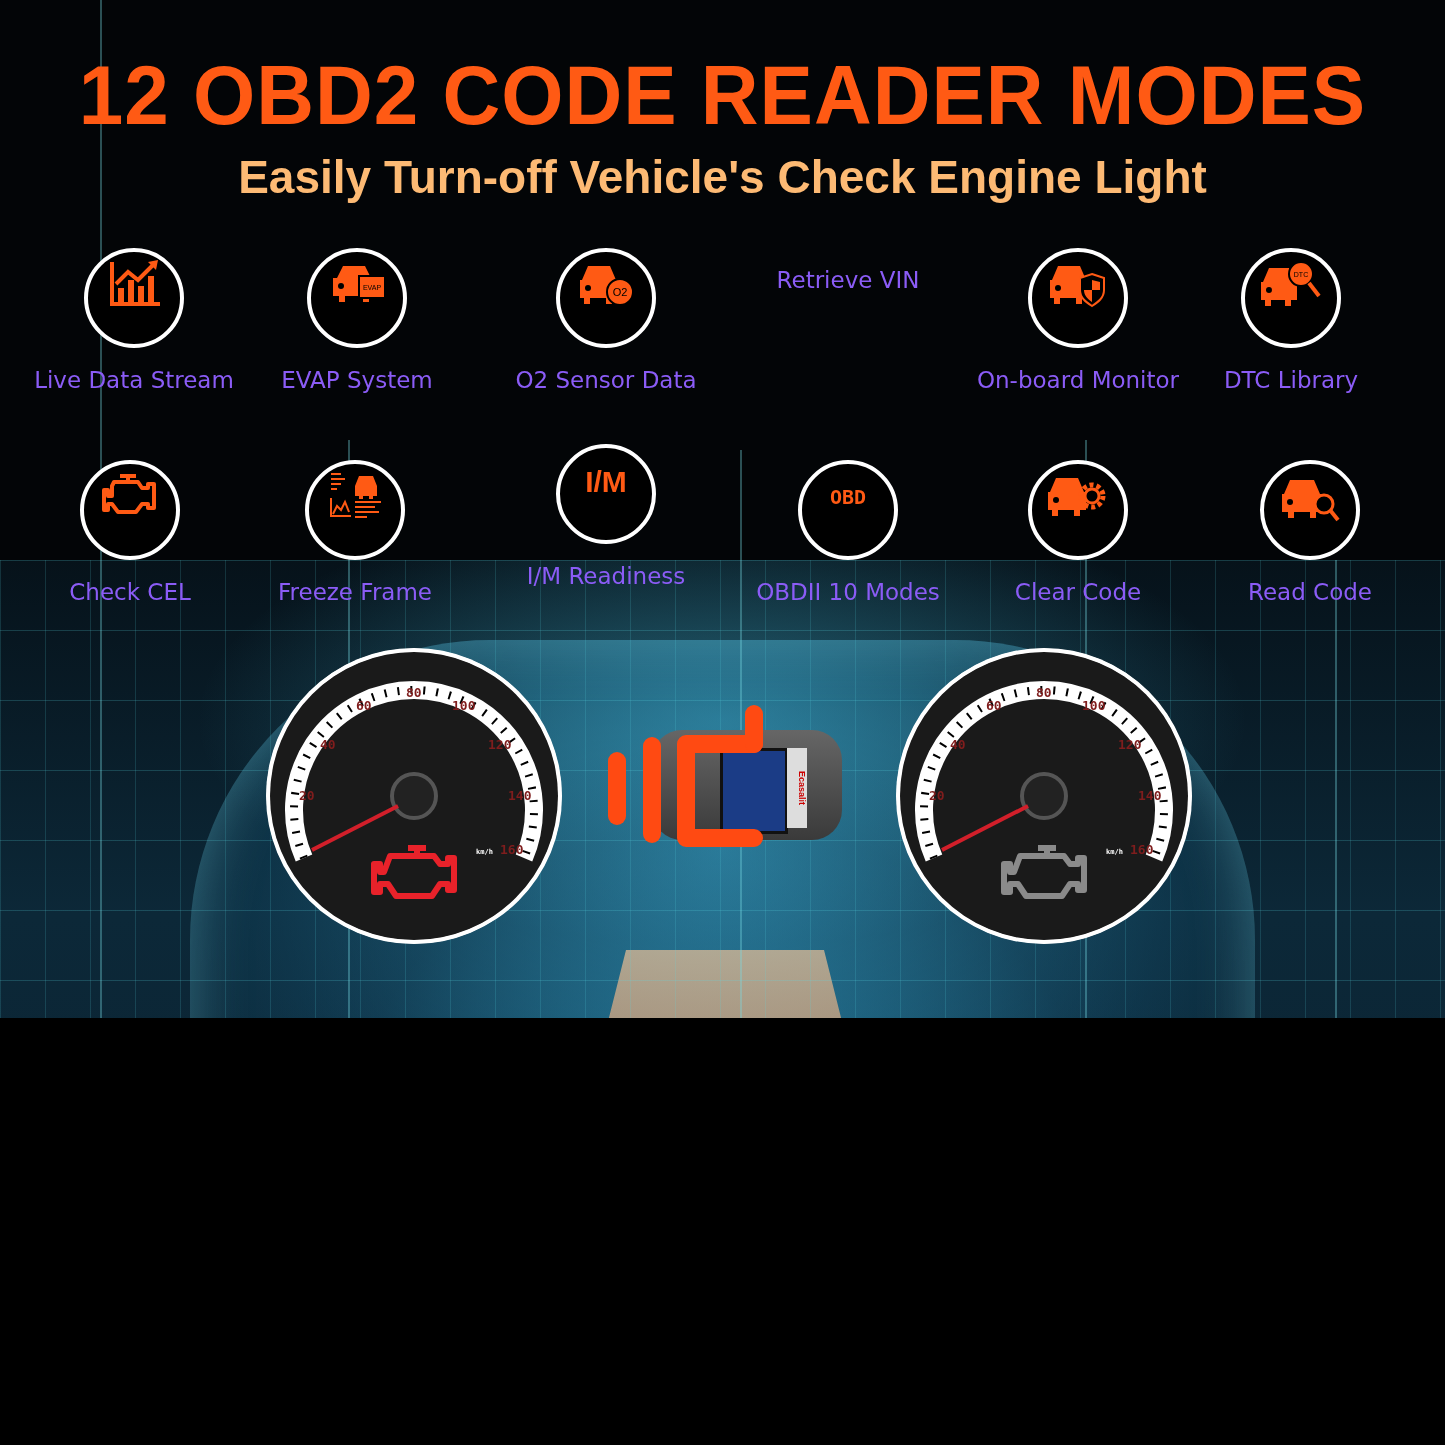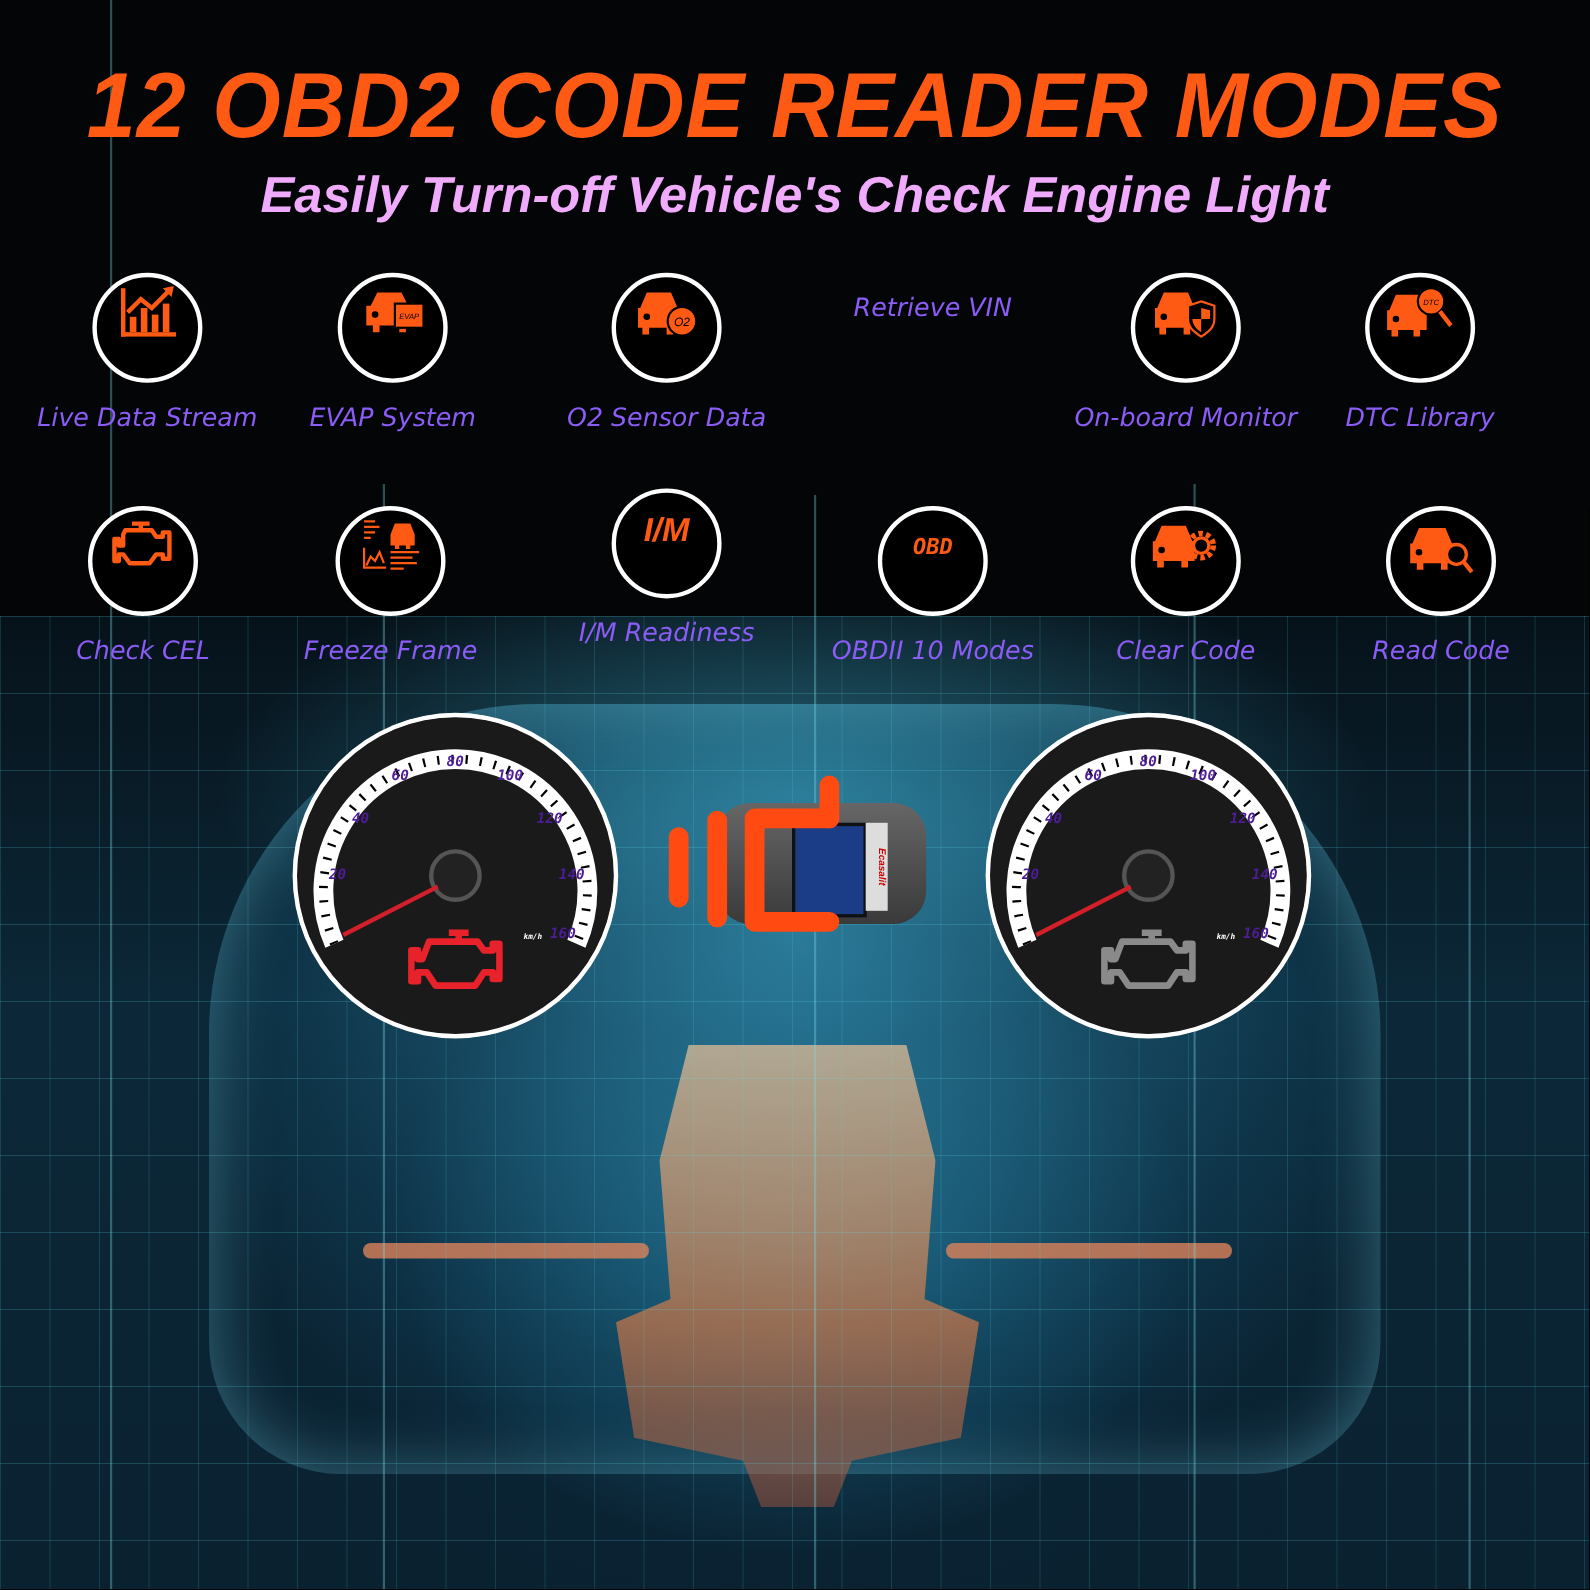--- a/index.html
+++ b/index.html
@@ -1,17 +1,17 @@
 <!DOCTYPE html>
 <html><head>
 <meta charset="utf-8">
 <style>
   html,body{margin:0;padding:0;background:#000;}
-  .page{position:relative;width:1445px;height:1445px;overflow:hidden;
-    background:#030507;font-family:"DejaVu Sans",sans-serif;font-style:italic;}
+  .page{position:relative;width:1445px;height:1018px;overflow:hidden;
+    background:#030507;font-family:"DejaVu Sans",sans-serif;}
   
   .scene{position:absolute;left:0;top:560px;width:1445px;height:885px;
     background:
       radial-gradient(ellipse 520px 420px at 722px 560px, rgba(40,150,190,0.55), rgba(10,40,60,0.2) 70%, transparent 90%),
       radial-gradient(ellipse 700px 300px at 722px 160px, rgba(70,190,220,0.45), transparent 75%),
       linear-gradient(#06121a,#0c2838 40%,#0a2130 100%);}
   .grid{position:absolute;left:0;top:560px;width:1445px;height:885px;
     background-image:
       linear-gradient(rgba(90,220,230,0.28) 1px, transparent 1px),
       linear-gradient(90deg, rgba(90,220,230,0.22) 1px, transparent 1px);
@@ -25,32 +25,32 @@
   .engine{position:absolute;left:560px;top:950px;width:330px;height:420px;
     background:linear-gradient(rgba(230,190,150,0.85),rgba(210,120,70,0.8) 60%,rgba(190,90,60,0.5));
     clip-path:polygon(20% 0,80% 0,88% 25%,85% 55%,100% 60%,95% 85%,65% 90%,60% 100%,40% 100%,35% 90%,5% 85%,0 60%,15% 55%,12% 25%);
     opacity:.85;}
   .axle{position:absolute;top:1130px;height:14px;background:rgba(220,130,90,0.8);border-radius:7px;}
   
   .title{position:absolute;left:0;top:50px;width:1445px;text-align:center;
     font-family:"Liberation Sans",sans-serif;font-weight:bold;font-size:80px;letter-spacing:1px;
     color:#ff5a14;transform:scaleY(1.05);}
   .subtitle{position:absolute;left:0;top:150px;width:1445px;text-align:center;
-    font-family:"Liberation Sans",sans-serif;font-weight:bold;font-size:46px;color:#f0abfc;}
+    font-family:"Liberation Sans",sans-serif;font-weight:bold;font-size:46px;color:#fdba74;}
   
   .feature{position:absolute;width:240px;text-align:center;}
   .feature .ring{width:92px;height:92px;margin:0 auto;border:4px solid #fff;border-radius:50%;
     background:#000;display:flex;align-items:flex-start;justify-content:center;}
   .feature .label{margin-top:12px;font-size:23px;line-height:40px;color:#8b5cf6;}
   .feature svg{width:64px;height:64px;}
   
   .gauge{position:absolute;width:296px;height:296px;border-radius:50%;
     background:#fff;}
   .gauge svg{position:absolute;left:0;top:0;}
-  .gauge .num{position:absolute;font-family:"DejaVu Sans Mono",monospace;font-weight:bold;font-size:13px;color:#4c1d95;}
+  .gauge .num{position:absolute;font-family:"DejaVu Sans Mono",monospace;font-weight:bold;font-size:13px;color:#7f1d1d;}
   .gauge .unit{position:absolute;font-family:"DejaVu Sans Mono",monospace;font-size:7px;font-weight:bold;color:#fff;}
   
   .device{position:absolute;left:652px;top:730px;width:190px;height:110px;border-radius:30px;
     background:linear-gradient(#666,#3a3a3a);}
   .screen{position:absolute;left:720px;top:748px;width:62px;height:80px;background:#1b3c86;border:3px solid #111;}
   .brand{position:absolute;left:787px;top:748px;width:20px;height:80px;background:#ddd;color:#c00;font-size:9px;
     writing-mode:vertical-rl;text-align:center;font-weight:bold;font-family:"Liberation Sans",sans-serif;}
 </style>
 </head>
 <body>

